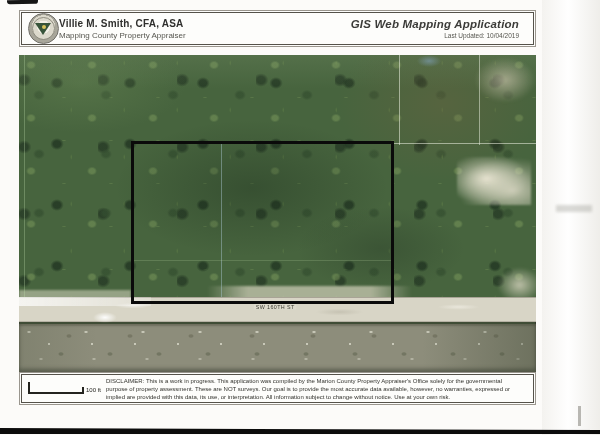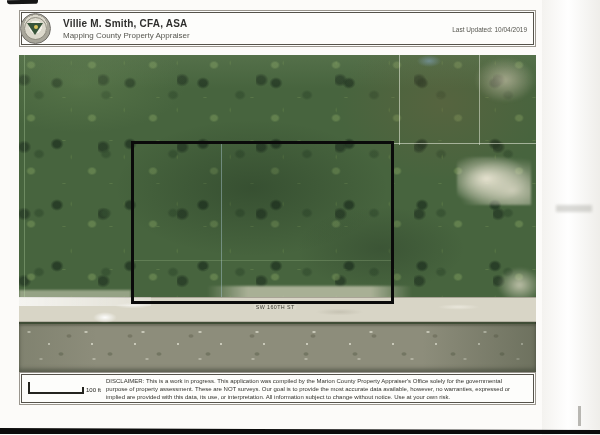--- a/index.html
+++ b/index.html
@@ -21,21 +21,21 @@
   .artifact-corner{position:absolute;left:578px;top:406px;width:3px;height:20px;
     background:rgba(120,118,110,.5);filter:blur(.5px);}
   .bottom-band{position:absolute;left:0;bottom:1px;width:600px;height:6px;background:#0c0c0c;
     clip-path:polygon(0 0,100% 35%,100% 100%,0 100%);}
 
   
   .panel{position:absolute;left:19px;width:517px;background:#fdfdfb;border:1px solid #9a968e;box-sizing:border-box;}
   .panel::before{content:"";position:absolute;inset:1px;border:1px solid var(--panel-border,#55524a);pointer-events:none;}
 
   
-  .header{top:10px;height:37px;display:flex;align-items:center;gap:12px;padding:0 0;}
+  .header{top:10px;height:37px;display:flex;align-items:center;padding:0 8px;}
   .seal{position:relative;flex:none;width:29px;height:29px;border-radius:50%;border:1px solid #72706a;
     background:radial-gradient(circle at 50% 45%, #f2f0e6 0 30%, #dcd9cc 30% 55%, #a8a69a 55% 78%, #8b897e 78% 100%);}
   .seal::before{content:"";position:absolute;inset:3px;border:1px solid #8f8d80;border-radius:50%;}
   .seal-tri{position:absolute;left:6px;top:9px;width:0;height:0;border-left:8px solid transparent;
     border-right:8px solid transparent;border-top:12px solid #37543a;}
   .seal-dot{position:absolute;left:13px;top:11px;width:4px;height:4px;background:#d8c35a;border-radius:50%;}
   .h-name{font-size:10px;font-weight:bold;color:#2f2f2d;letter-spacing:.2px;}
   .h-sub{font-size:8px;color:#56564f;margin-top:2px;}
   .h-right{margin-left:auto;text-align:right;padding-right:8px;}
   .h-app{font-size:11.5px;font-weight:bold;font-style:italic;color:#3b3b38;letter-spacing:.2px;}
@@ -131,20 +131,21 @@
   <div class="panel header">
     <div class="seal">
       <span class="seal-tri"></span>
       <span class="seal-dot"></span>
     </div>
     <div>
       <div class="h-name">Villie M. Smith, CFA, ASA</div>
       <div class="h-sub">Mapping County Property Appraiser</div>
     </div>
     <div class="h-right">
+      <div class="h-app">GIS Web Mapping Application</div>
       <div class="h-upd">Last Updated: 10/04/2019</div>
     </div>
   </div>
 
   <div class="map">
     <div class="forest"></div>
     <div class="forest-macro"></div>
     <div class="sand1"></div>
     <div class="sand2"></div>
     <div class="sand3"></div>

